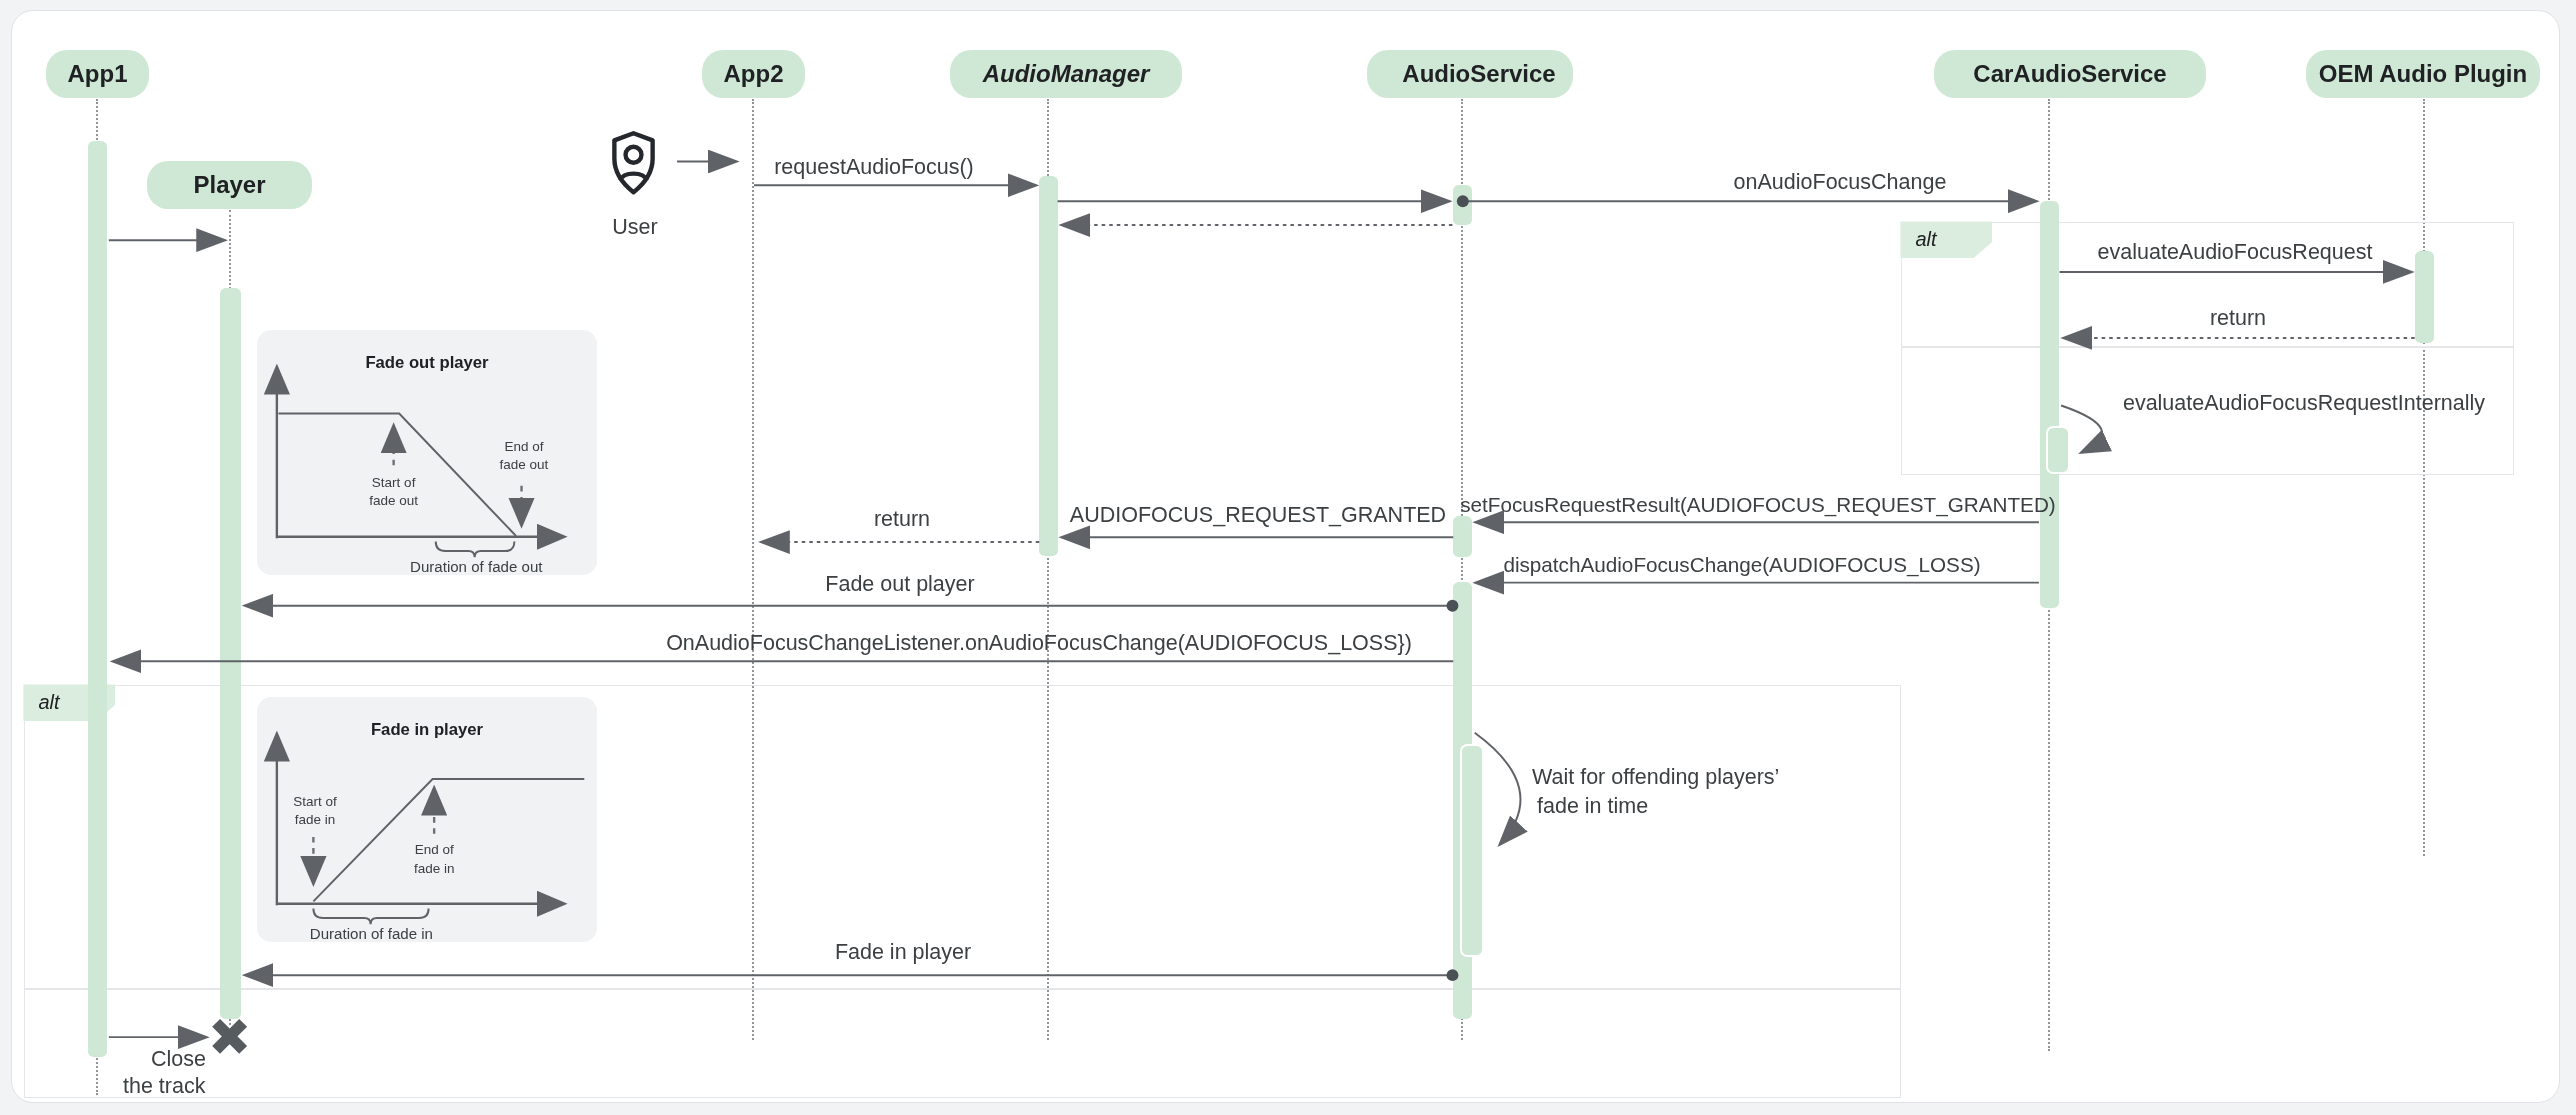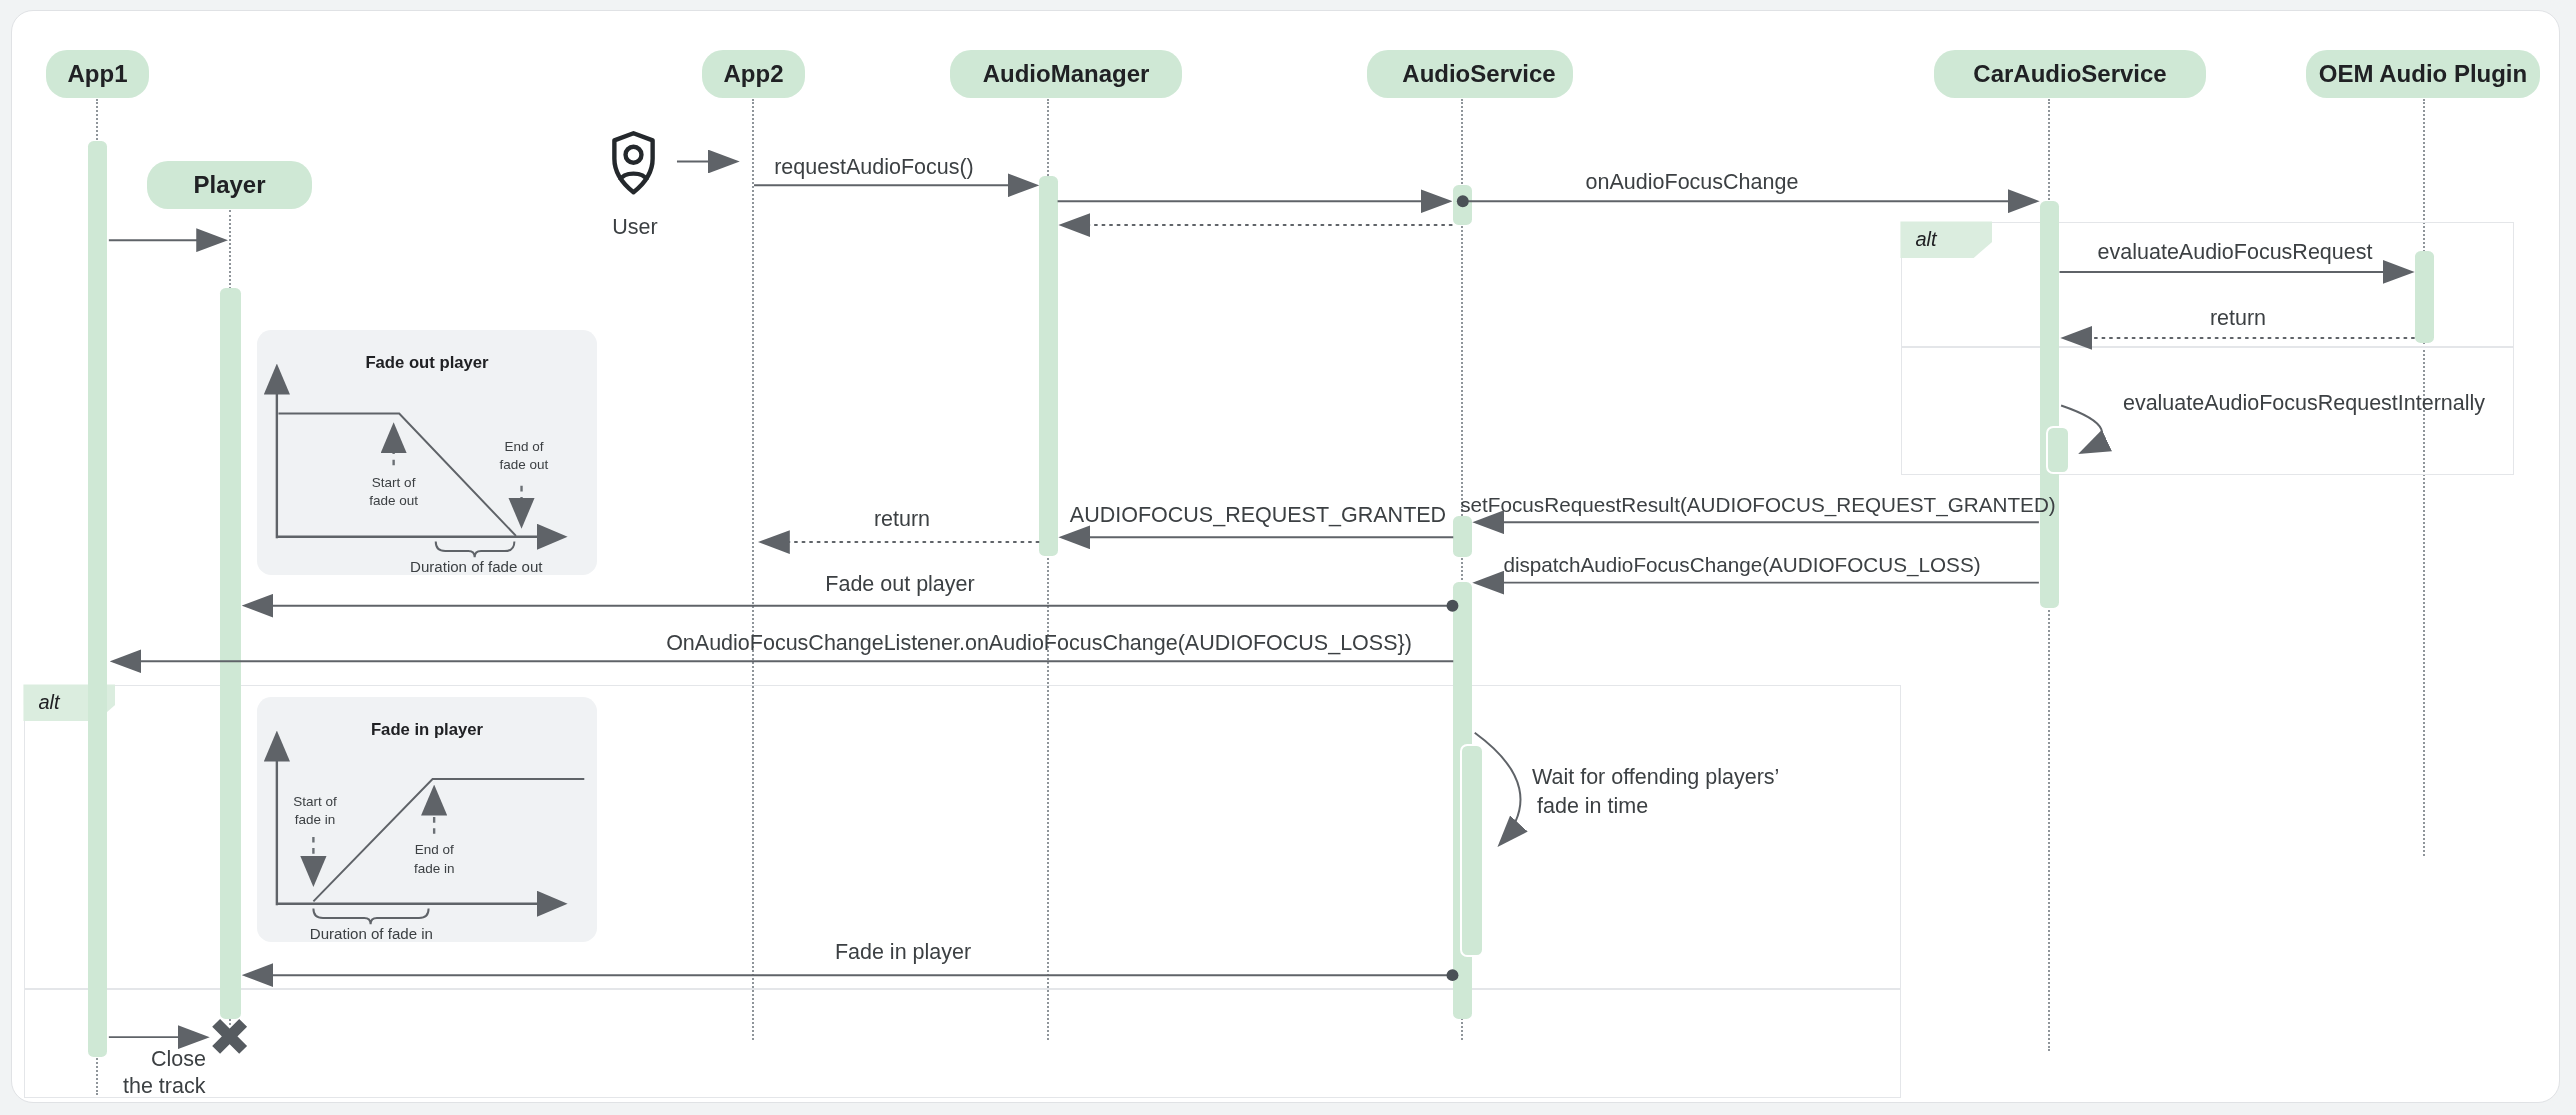--- a/index.html
+++ b/index.html
@@ -137,35 +137,35 @@
       <line x1="137" y1="1305" x2="259" y2="1305" marker-end="url(#ah)"></line>
     </g>
     <circle cx="1841" cy="253" r="7.5" fill="#4a5056"></circle>
     <circle cx="1828" cy="762" r="7.5" fill="#4a5056"></circle>
     <circle cx="1828" cy="1227" r="7.5" fill="#4a5056"></circle>
     <path d="M272,1287 L306,1321 M306,1287 L272,1321" stroke="#565b60" stroke-width="14"></path>
   </svg>
 
   <div class="actor" style="left:46px;top:50px;width:103px;">App1</div>
   <div class="actor" style="left:702px;top:50px;width:103px;">App2</div>
-  <div class="actor" style="left:950px;top:50px;width:232px;">AudioManager</div>
+  <div class="actor" style="left:950px;top:50px;width:232px;font-style:italic;">AudioManager</div>
   <div class="actor" style="left:1367px;top:50px;width:188px;padding-left:18px;">AudioService</div>
   <div class="actor" style="left:1934px;top:50px;width:272px;">CarAudioService</div>
   <div class="actor" style="left:2306px;top:50px;width:234px;">OEM Audio Plugin</div>
   <div class="actor" style="left:147px;top:161px;width:165px;">Player</div>
 
   <svg class="overlay" style="left:608px;top:130px;" width="51" height="67" viewBox="0 0 64 84">
     <path d="M32 4 L56 13 V36 C56 54 46 67 32 78 C18 67 8 54 8 36 V13 Z" fill="none" stroke="#24282c" stroke-width="5.5" stroke-linejoin="round"></path>
     <circle cx="32" cy="31" r="10" fill="none" stroke="#24282c" stroke-width="5.5"></circle>
     <path d="M15 63 C20 52 44 52 49 63" fill="none" stroke="#24282c" stroke-width="5.5"></path>
   </svg>
   <div class="msg ctr" style="left:635px;top:215px;">User</div>
 
   <div class="msg ctr" style="left:874px;top:155px;">requestAudioFocus()</div>
-  <div class="msg ctr" style="left:1692px;top:170px;">onAudioFocusChange</div>
+  <div class="msg ctr" style="left:1840px;top:170px;">onAudioFocusChange</div>
   <div class="msg ctr" style="left:2235px;top:240px;">evaluateAudioFocusRequest</div>
   <div class="msg ctr" style="left:2238px;top:306px;">return</div>
   <div class="msg ctr" style="left:2304px;top:391px;">evaluateAudioFocusRequestInternally</div>
   <div class="msg small ctr" style="left:1758px;top:493px;">setFocusRequestResult(AUDIOFOCUS_REQUEST_GRANTED)</div>
   <div class="msg ctr" style="left:1258px;top:503px;">AUDIOFOCUS_REQUEST_GRANTED</div>
   <div class="msg ctr" style="left:902px;top:507px;">return</div>
   <div class="msg small ctr" style="left:1726px;top:553px;margin-left:16px;">dispatchAudioFocusChange(AUDIOFOCUS_LOSS)</div>
   <div class="msg ctr" style="left:900px;top:572px;">Fade out player</div>
   <div class="msg ctr" style="left:1039px;top:631px;">OnAudioFocusChangeListener.onAudioFocusChange(AUDIOFOCUS_LOSS})</div>
   <div class="msg" style="left:1532px;top:765px;">Wait for offending players’</div>

